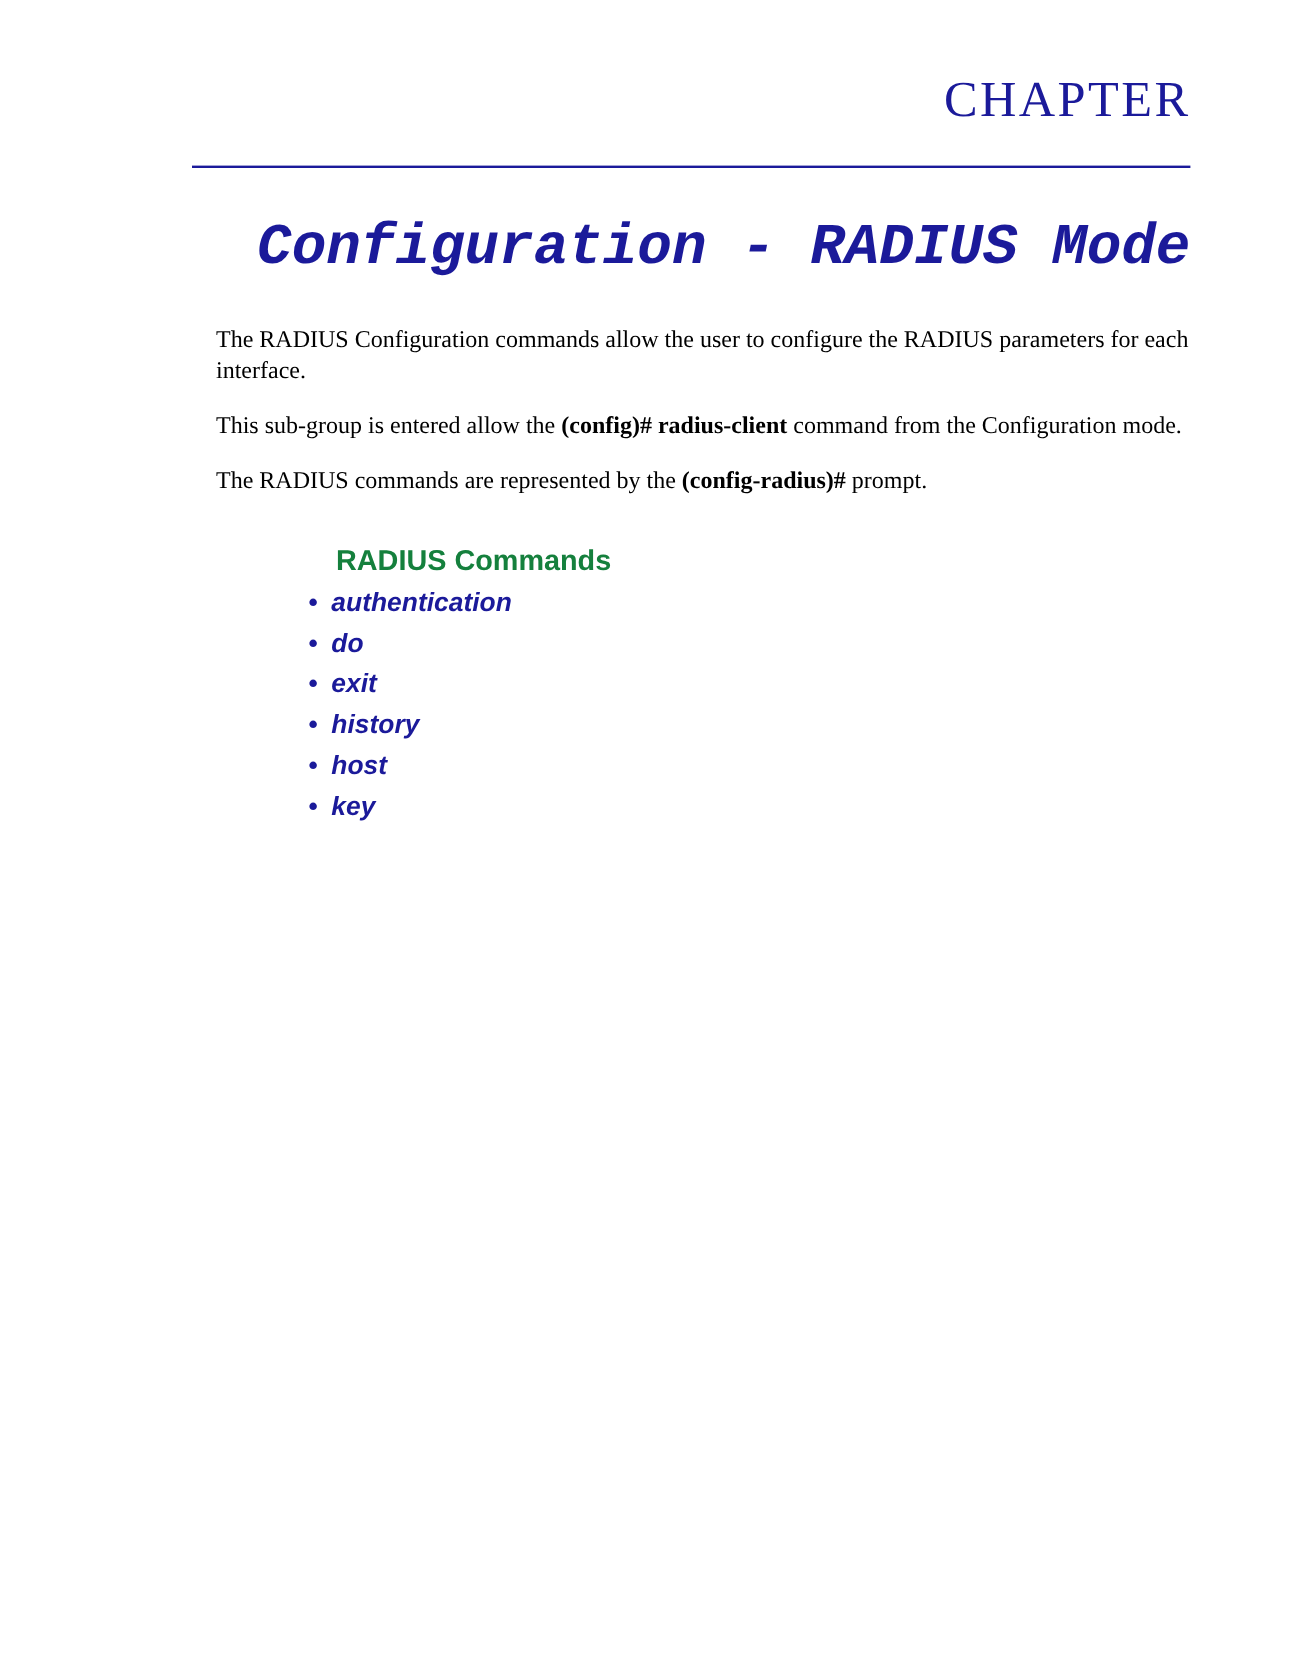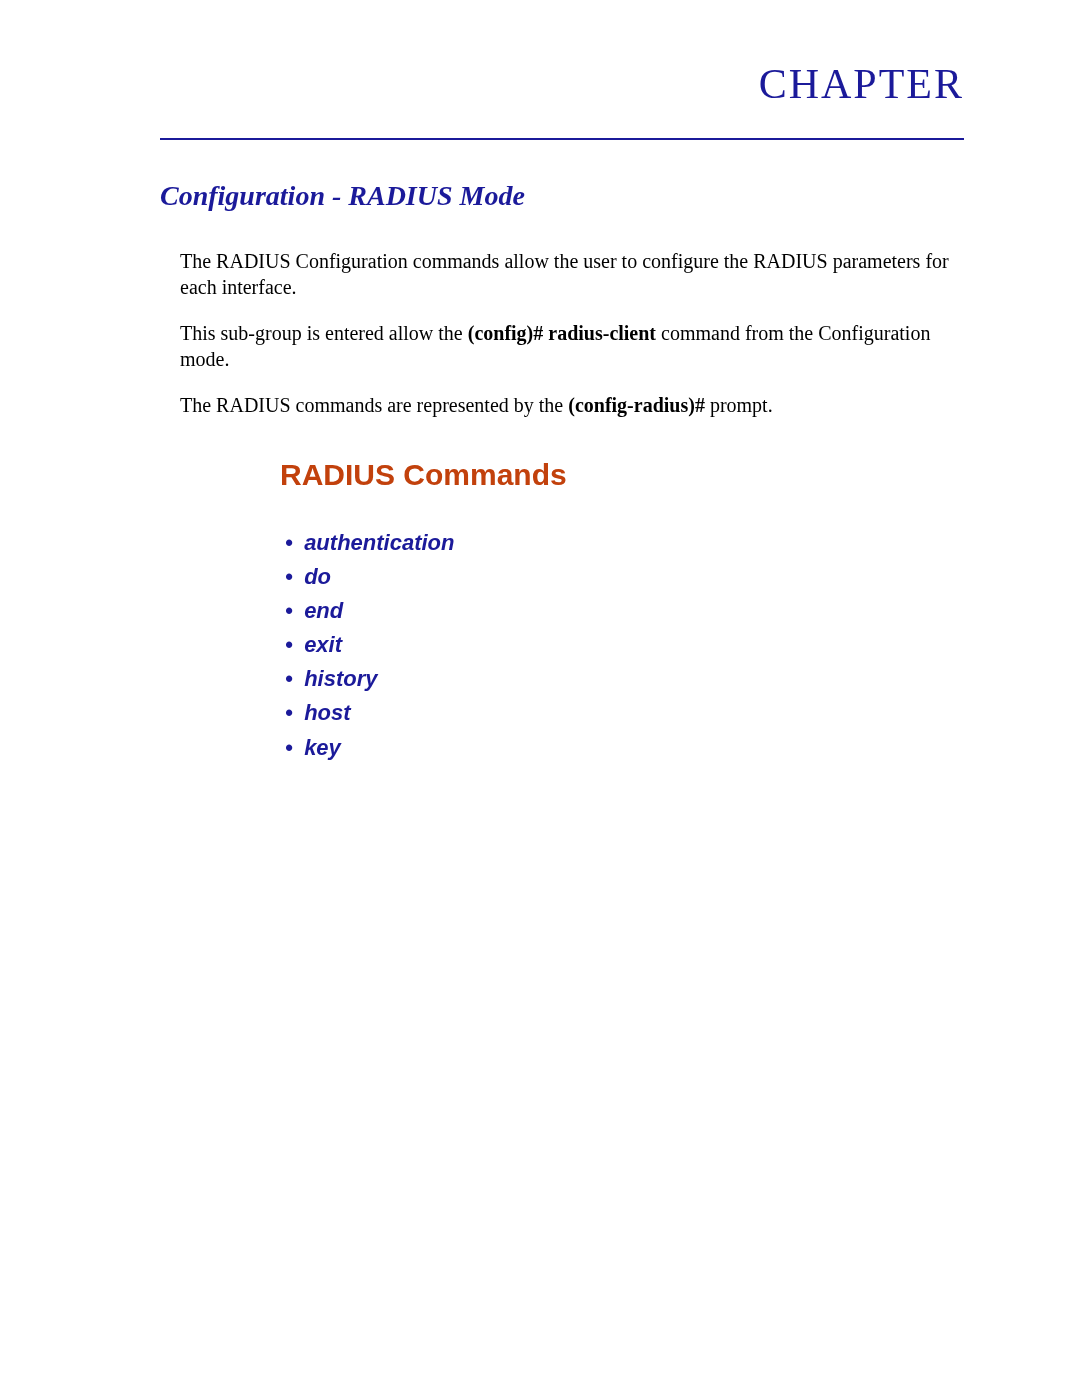--- a/index.html
+++ b/index.html
@@ -9,21 +9,21 @@
     height: 1397px;
     background: #ffffff;
     font-family: "Times New Roman", Times, serif;
     color: #000000;
   }
   .page {
     position: relative;
     width: 1080px;
     height: 1021px;
     box-sizing: border-box;
-    padding: 60px 116px 60px 160px;
+    padding: 60px 88px 60px 160px;
   }
   .chapter-header {
     display: flex;
     justify-content: flex-end;
     align-items: baseline;
     gap: 18px;
     margin-top: 0px;
   }
   .chapter-label {
     font-variant: small-caps;
@@ -37,49 +37,49 @@
     line-height: 1;
     color: #1b1a9a;
     font-family: "Times New Roman", Times, serif;
   }
   .rule {
     border: none;
     border-top: 2px solid #1b1a9a;
     margin: 30px 0 40px 0;
   }
   .chapter-title {
-    font-family: Liberation Serif, serif;
+    font-family: Liberation Mono, monospace;
     font-weight: bold;
     font-style: italic;
-    font-size: 28px;
+    font-size: 48px;
     color: #1b1a9a;
-    text-align: left;
+    text-align: right;
     margin-bottom: 36px;
   }
   .para {
     font-size: 20px;
     line-height: 1.3;
     margin-bottom: 12px;
     color: #000000;
     margin-left: 20px;
   }
   .para .bold {
     font-weight: bold;
   }
   .section-heading {
     font-family: Arial, Helvetica, sans-serif;
     font-weight: bold;
-    font-size: 30px;
-    color: #c2410c;
+    font-size: 24px;
+    color: #15803d;
     margin-top: 40px;
     margin-left: 120px;
-    margin-bottom: 34px;
+    margin-bottom: 3px;
   }
   .cmd-list {
-    margin-left: 120px;
+    margin-left: 92px;
   }
   .cmd-item {
     font-family: Arial, Helvetica, sans-serif;
     font-weight: bold;
     font-style: italic;
     font-size: 22px;
     color: #1b1a9a;
     line-height: 1.55;
   }
   .cmd-item .bullet {
@@ -110,20 +110,19 @@
 
   <p class="para">
     <span>The RADIUS commands are represented by the </span><span class="bold">(config-radius)#</span><span> prompt.</span>
   </p>
 
   <div class="section-heading">RADIUS Commands</div>
 
   <div class="cmd-list">
     <div class="cmd-item"><span class="bullet">•</span> <span>authentication</span></div>
     <div class="cmd-item"><span class="bullet">•</span> <span>do</span></div>
-    <div class="cmd-item"><span class="bullet">•</span> <span>end</span></div>
     <div class="cmd-item"><span class="bullet">•</span> <span>exit</span></div>
     <div class="cmd-item"><span class="bullet">•</span> <span>history</span></div>
     <div class="cmd-item"><span class="bullet">•</span> <span>host</span></div>
     <div class="cmd-item"><span class="bullet">•</span> <span>key</span></div>
   </div>
 
 </div>
 
 </body></html>

